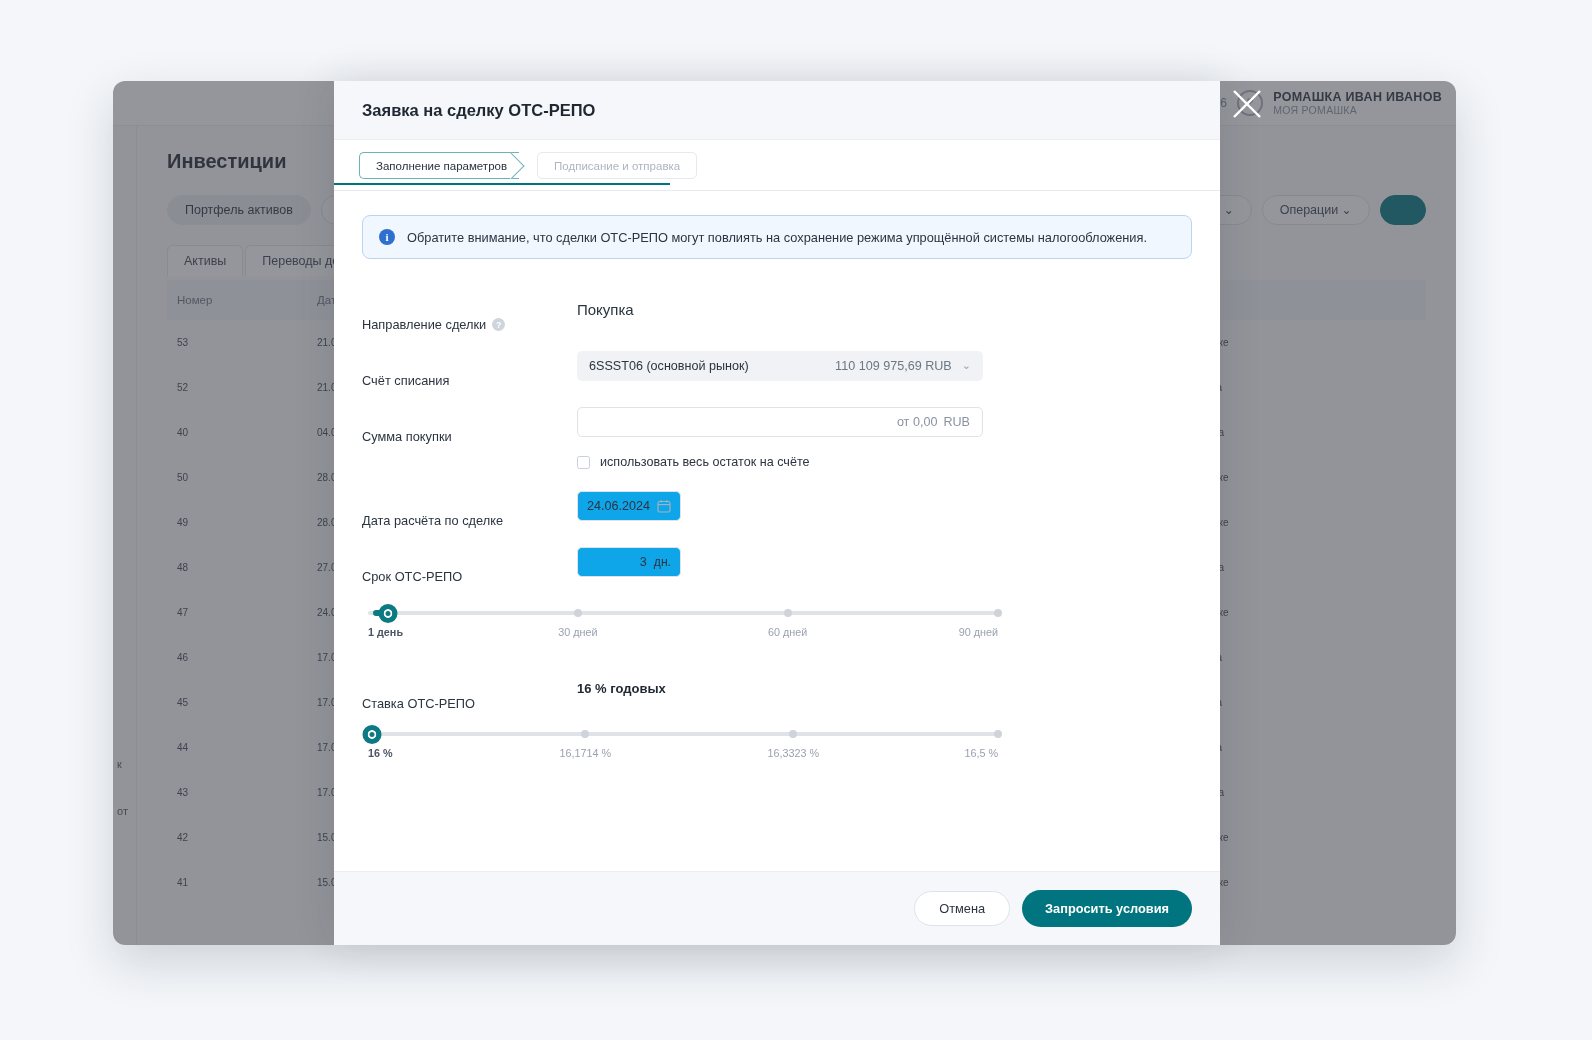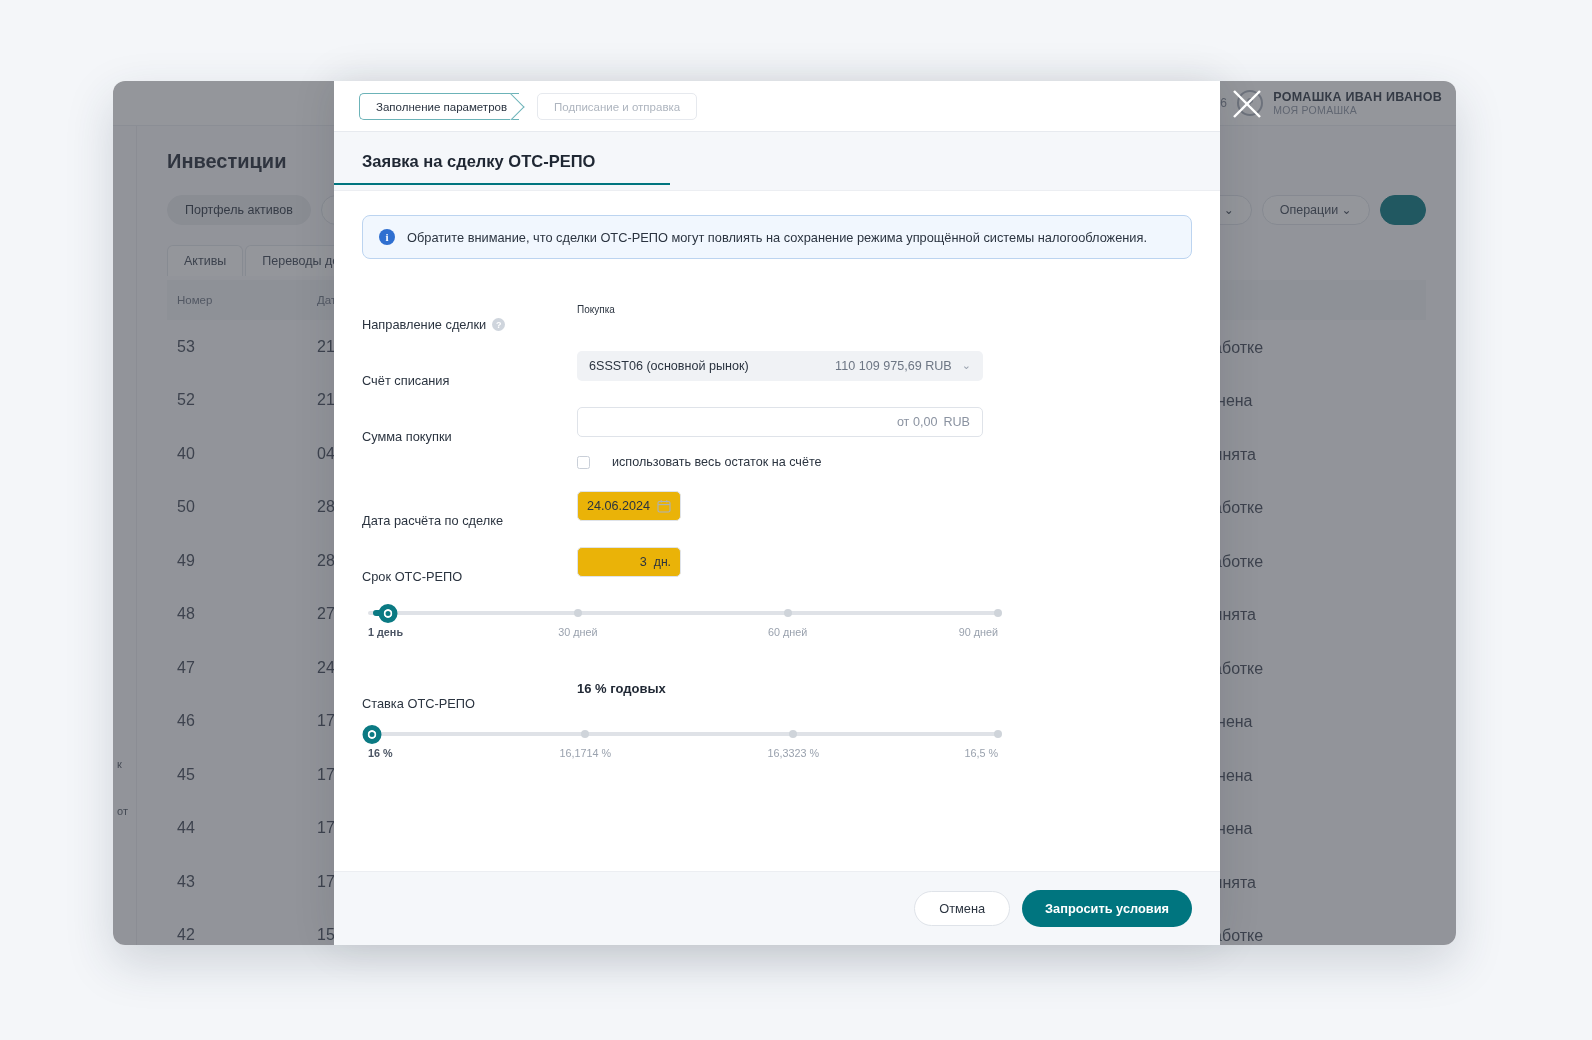--- a/index.html
+++ b/index.html
@@ -66,21 +66,21 @@
     font-size: 12.5px; color:#3b4452; background:#fff; margin-right:2px;
     white-space:nowrap;
   }
 
   table.bg-table { width: 100%; border-collapse: collapse; table-layout: fixed; }
   table.bg-table thead th {
     background: #f2f3f6; text-align:left; font-weight: 400;
     font-size: 11.5px; color:#6d7684; padding: 14px 10px; white-space:nowrap;
   }
   table.bg-table tbody td {
-    font-size: 16px; color:#3e4654; padding: 17px 10px; white-space:nowrap;
+    font-size: 10px; color:#3e4654; padding: 17px 10px; white-space:nowrap;
   }
   .st { display:inline-flex; align-items:center; gap:7px; }
   .dot { width:7px; height:7px; border-radius:50%; display:inline-block; }
 
   
   #scrim {
     position:absolute; left:113px; top:81px; width:1343px; height:864px;
     background: rgba(60,64,72,.55); border-radius: 12px;
   }
   #close-x {
@@ -143,43 +143,43 @@
     font-family:"Liberation Serif", serif;
   }
   .banner .txt { font-size:12.8px; color:#2b3440; }
 
   .frow { display:flex; align-items:center; min-height: 38px; margin-bottom: 11px; }
   .flabel { width: 215px; flex:none; font-size: 12.8px; color:#2b3440; display:flex; align-items:center; gap:6px;margin-top:30px; }
   .help {
     width:13px; height:13px; border-radius:50%; background:#cfd5dd; color:#fff;
     font-size:9px; display:inline-flex; align-items:center; justify-content:center; font-weight:700;
   }
-  .fval { font-size: 10px; color:#2b3440; }
+  .fval { font-size: 15px; color:#2b3440; }
 
   .select-box {
     width: 406px; height: 30px; background:#f0f2f5; border-radius:5px;
     display:flex; align-items:center; padding: 0 12px; gap: 8px;
   }
   .select-box .sb-left { font-size:12.6px; color:#2b3440; flex:1; }
   .select-box .sb-right{ font-size:12.6px; color:#6d7684; }
   .chev { color:#9aa2ae; font-size:11px; margin-left:2px; }
 
   .input-box {
     width: 406px; height: 30px; background:#fff; border:1px solid #dfe3e9; border-radius:5px;
     display:flex; align-items:center; justify-content:flex-end; padding: 0 12px; gap:6px;
   }
   .input-box .ph { font-size:12.6px; color:#8b93a1;text-align:center; }
   .input-box .cur{ font-size:12.6px; color:#8b93a1; }
 
-  .check-row { display:flex; align-items:center; gap:22px; margin: 2px 0 14px 215px; }
+  .check-row { display:flex; align-items:center; gap:10px; margin: 2px 0 14px 215px; }
   .cbox { width:13px; height:13px; border:1px solid #c9cfd8; border-radius:2.5px; background:#fff; }
   .check-row .lbl { font-size:12.6px; color:#2b3440; }
 
   .small-input {
-    width: 104px; height:30px; background:#eab308; border:1px solid #dfe3e9; border-radius:5px;
+    width: 104px; height:30px; background:#0ea5e9; border:1px solid #dfe3e9; border-radius:5px;
     display:flex; align-items:center; padding: 0 9px; font-size:12.6px; color:#2b3440;
   }
   .small-input.date { justify-content: space-between; }
   .small-input.term { justify-content: flex-end; gap:7px; }
   .term-unit { color:#2b3440; font-size:12.2px; }
 
   
   .slider-wrap { position:relative; width: 630px; margin: 16px 0 0 6px; height: 40px; }
   .slider-wrap.second { margin-top: 10px; }
   .track {
@@ -399,32 +399,32 @@
 
   <div id="close-x">
     <svg width="38" height="38" viewBox="0 0 38 38" aria-hidden="true">
       <line x1="6" y1="6" x2="32" y2="32" stroke="#ffffff" stroke-width="2.4"></line>
       <line x1="32" y1="6" x2="6" y2="32" stroke="#ffffff" stroke-width="2.4"></line>
     </svg>
   </div>
 
   <div id="modal">
 
+    <div id="modal-head">
+      <span id="modal-title">Заявка на сделку ОТС-РЕПО</span>
+    </div>
+
     <div id="steps-row">
       <span class="step active">
         <span>Заполнение параметров</span>
         <span class="arrow"></span>
       </span>
       <span class="step inactive">
         <span>Подписание и отправка</span>
       </span>
-    </div>
-
-    <div id="modal-head">
-      <span id="modal-title">Заявка на сделку ОТС-РЕПО</span>
     </div>
 
     <div id="modal-body">
 
       <div class="banner">
         <span class="i-icon">i</span>
         <span class="txt">Обратите внимание, что сделки ОТС-РЕПО могут повлиять на сохранение режима упрощённой системы налогообложения.</span>
       </div>
 
       <div class="frow">

